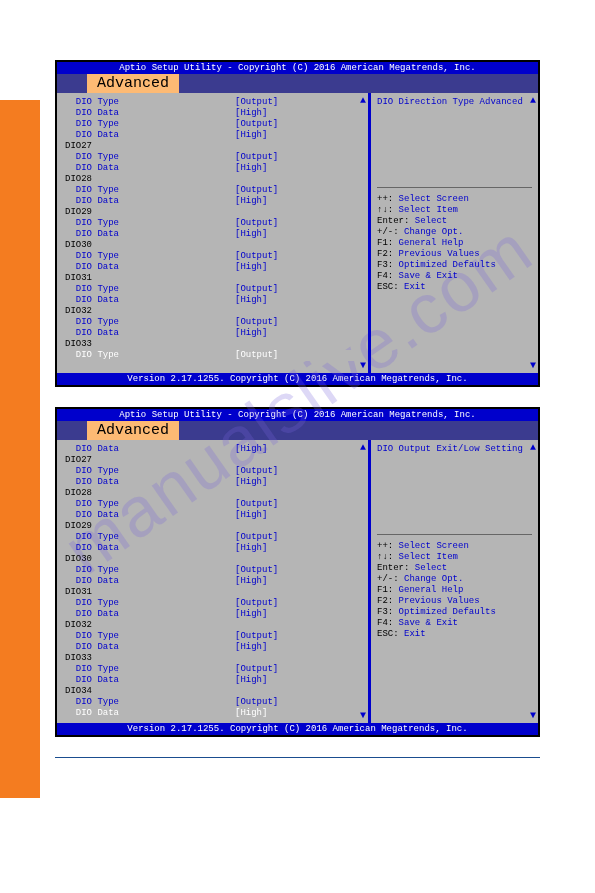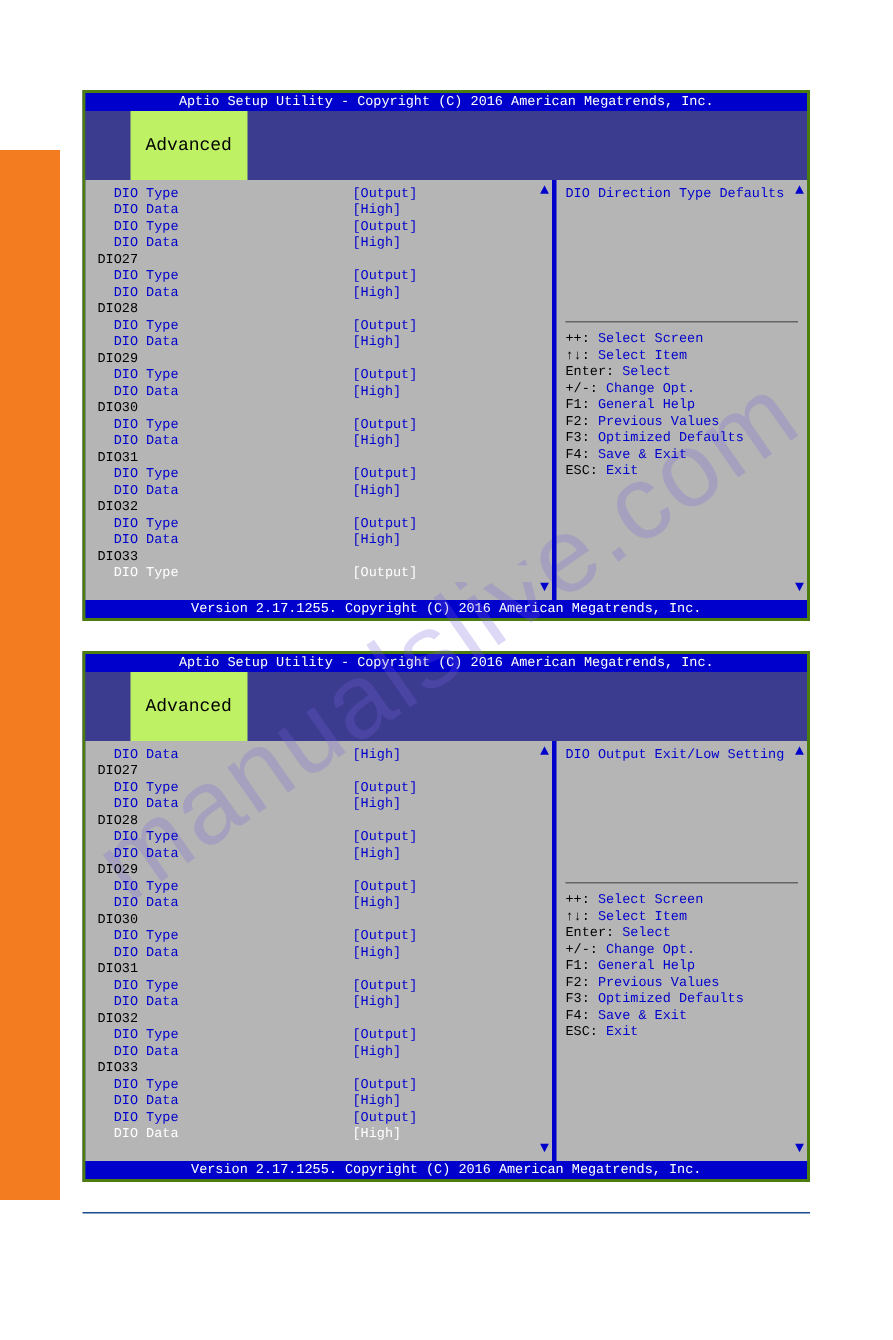--- a/index.html
+++ b/index.html
@@ -1,21 +1,21 @@
 <!DOCTYPE html>
 <html><head>
 <meta charset="utf-8">
 <style>
 body{margin:0;padding:0;background:#fff;font-family:'Courier New',monospace;font-size:9px;width:595px}
 .page{position:relative;padding:60px 55px 40px 55px}
 .orange-bar{position:absolute;left:0;top:100px;width:40px;height:700px;background:#f47c20}
-.bios-box{border:2px solid #4d7c0f;background:#3b3b8f;margin-bottom:20px}
+.bios-box{border:2px solid #000000;background:#3b3b8f;margin-bottom:20px}
 .title-bar{background:#0000cc;color:#fff;text-align:center;padding:1px 0;font-size:9px}
 .tab-row{background:#3b3b8f;padding:0 30px}
-.tab{display:inline-block;background:#bef264;color:#000;padding:16px 10px;font-size:12px}
+.tab{display:inline-block;background:#fdba74;color:#000;padding:1px 10px;font-size:15px}
 .content{display:flex;background:#b5b5b5;min-height:280px}
 .left-pane{flex:1;padding:4px 8px;border-right:3px solid #0000cc;position:relative}
 .right-pane{width:155px;padding:4px 6px;position:relative}
 .row{display:flex;color:#0000cc;line-height:11px}
 .row.hl{color:#fff;background:#b5b5b5}
 .row.grp{color:#000}
 .lbl{width:170px;white-space:pre}
 .val{flex:1}
 .scroll-arrow{position:absolute;right:2px;color:#0000cc;font-size:10px}
 .sa-top{top:2px}
@@ -131,21 +131,21 @@
             </div>
             <div class="row hl">
               <span class="lbl">  DIO Type</span>
               <span class="val">[Output]</span>
             </div>
           </div>
       <span class="scroll-arrow sa-bot">▼</span>
     </div>
     <div class="right-pane">
       <span class="scroll-arrow sa-top">▲</span>
-      <div class="help-title">DIO Direction Type Defaults</div>
+      <div class="help-title">DIO Direction Type Advanced</div>
       <div class="divider"></div>
       <div id="keys1">
             <div class="help-line"><span class="k">++: </span>Select Screen</div>
             <div class="help-line"><span class="k">↑↓: </span>Select Item</div>
             <div class="help-line"><span class="k">Enter: </span>Select</div>
             <div class="help-line"><span class="k">+/-: </span>Change Opt.</div>
             <div class="help-line"><span class="k">F1: </span>General Help</div>
             <div class="help-line"><span class="k">F2: </span>Previous Values</div>
             <div class="help-line"><span class="k">F3: </span>Optimized Defaults</div>
             <div class="help-line"><span class="k">F4: </span>Save &amp; Exit</div>
@@ -239,20 +239,23 @@
             <div class="row grp">
               <span class="lbl">DIO33</span>
             </div>
             <div class="row">
               <span class="lbl">  DIO Type</span>
               <span class="val">[Output]</span>
             </div>
             <div class="row">
               <span class="lbl">  DIO Data</span>
               <span class="val">[High]</span>
+            </div>
+            <div class="row grp">
+              <span class="lbl">DIO34</span>
             </div>
             <div class="row">
               <span class="lbl">  DIO Type</span>
               <span class="val">[Output]</span>
             </div>
             <div class="row hl">
               <span class="lbl">  DIO Data</span>
               <span class="val">[High]</span>
             </div>
           </div>

